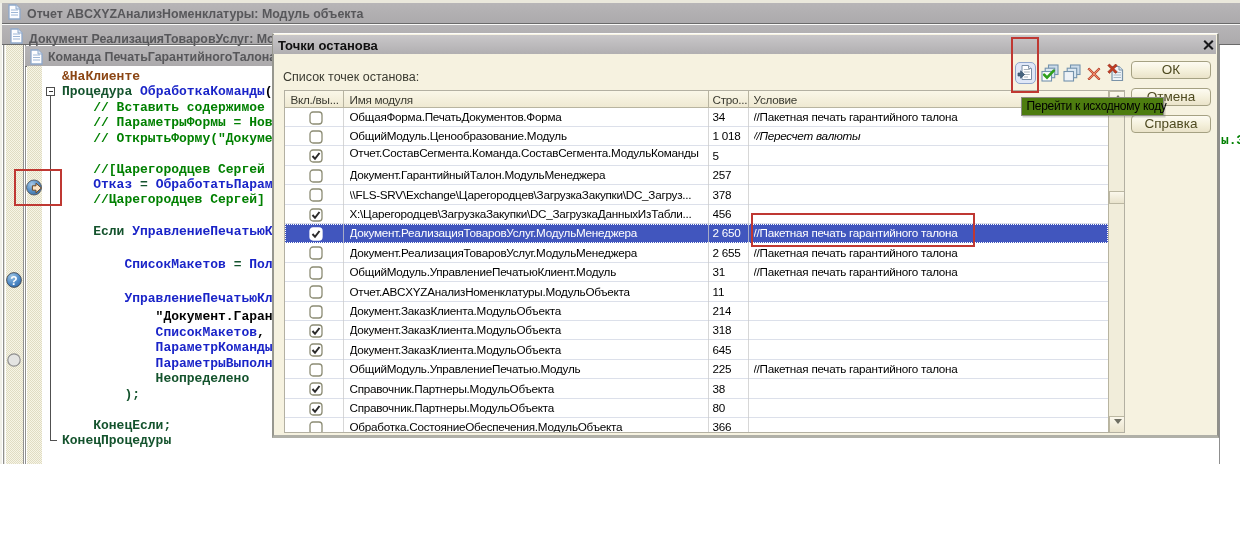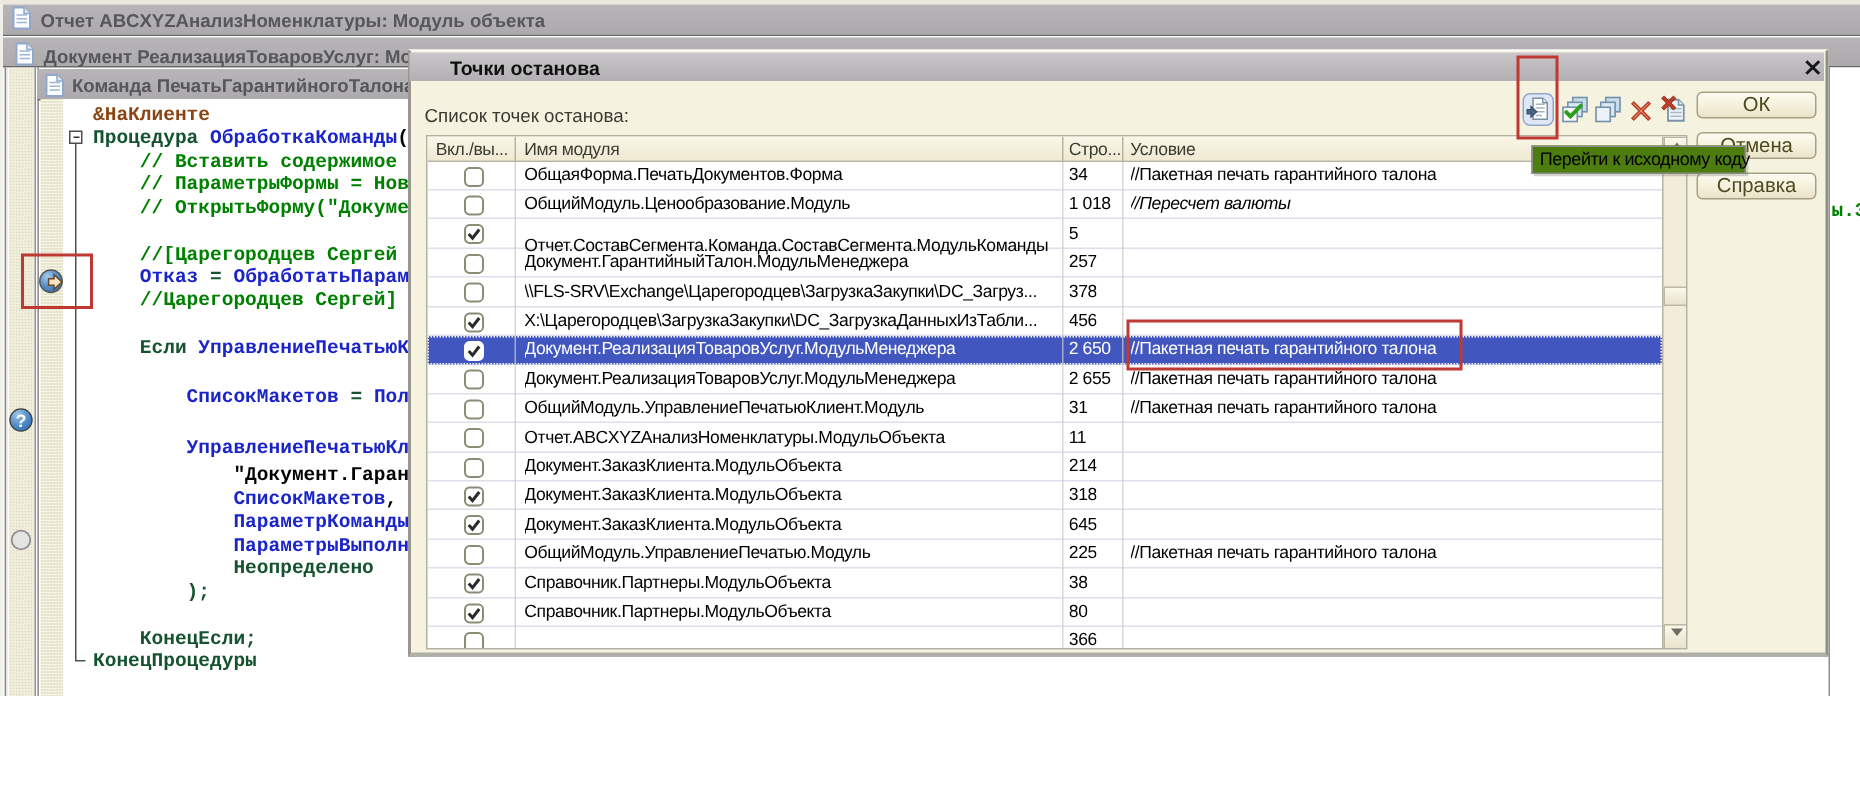--- a/index.html
+++ b/index.html
@@ -121,21 +121,21 @@
         <stop offset="1" stop-color="#2f5f94"></stop>
       </radialGradient>
     </defs>
 <circle cx="8" cy="8.5" r="7.5" fill="url(#sph)" stroke="#54565a" stroke-width="0.9"></circle>
 <path d="M10 4.2 L15.3 9 L10 13.8 L10 11.2 L6.4 11.2 L6.4 6.8 L10 6.8 Z" fill="#fae3c4" stroke="#6a4824" stroke-width="1" stroke-linejoin="miter"></path>
 </svg>
 <div class="abs redrect" style="left:14px;top:168.5px;width:47.5px;height:37px;"></div>
 
 <div class="abs" style="left:271.5px;top:33px;width:947.5px;height:405px;background:#f6f2e0;border-left:2.8px solid #97978f;border-top:1.5px solid #fcfcfa;border-right:2.5px solid #90908a;border-bottom:3.5px solid #b0b0a8;z-index:20;"></div>
 <div class="abs" style="left:273.3px;top:34.5px;width:943.2px;height:19px;background:linear-gradient(#c9c7c9,#b1afb1);z-index:21;"></div>
-<div class="abs" style="left:300px;top:37.5px;font-weight:bold;font-size:13px;color:#101010;z-index:22;">Точки останова</div>
+<div class="abs" style="left:278px;top:37.5px;font-weight:bold;font-size:13px;color:#101010;z-index:22;">Точки останова</div>
 <svg class="abs" style="left:1202.5px;top:40px;z-index:22;" width="11" height="10" viewBox="0 0 11 10">
     <g stroke="#18181a" stroke-width="2">
       <line x1="1.2" y1="0.8" x2="9.8" y2="9.2"></line>
       <line x1="9.8" y1="0.8" x2="1.2" y2="9.2"></line>
     </g>
   </svg>
 <div class="abs" style="left:283px;top:70px;font-size:12.5px;color:#3a3a30;z-index:22;">Список точек останова:</div>
 
 <div class="abs" id="tbl" style="left:283.5px;top:89.5px;width:841.5px;height:343px;background:#fff;border:1px solid #b3b0a2;z-index:25;overflow:hidden;">
     <div class="abs" style="left:0;top:0;width:841.5px;height:17px;background:linear-gradient(#faf7e8,#efe9d2);border-bottom:1px solid #b8b4a0;"></div>
@@ -158,21 +158,21 @@
       <rect x="1" y="1" width="12" height="12" rx="3" fill="#fff" stroke="#8c8c74" stroke-width="1.3"></rect>
     </svg>
     <div class="cell" style="left:65px;top:38.9px;width:355px;color:#000;">ОбщийМодуль.Ценообразование.Модуль</div>
     <div class="cell" style="left:428px;top:38.9px;color:#000;">1 018</div>
     <div class="cell" style="left:469px;top:38.9px;width:350px;color:#000;font-style:italic;">//Пересчет валюты</div>
     <div class="abs" style="left:0;top:74.19999999999999px;width:823.5px;height:1px;background:#dce0ea;"></div>
     <svg class="abs" style="left:24px;top:58.8px;" width="14" height="14" viewBox="0 0 14 14">
       <rect x="1" y="1" width="12" height="12" rx="3" fill="#fff" stroke="#8c8c74" stroke-width="1.3"></rect>
       <path d="M3.5 7 l2.5 2.8 L10.5 4" fill="none" stroke="#2a2a2a" stroke-width="2"></path>
     </svg>
-    <div class="cell" style="left:65px;top:66px;width:355px;color:#000;">Отчет.СоставСегмента.Команда.СоставСегмента.МодульКоманды</div>
+    <div class="cell" style="left:65px;top:55px;width:355px;color:#000;">Отчет.СоставСегмента.Команда.СоставСегмента.МодульКоманды</div>
     <div class="cell" style="left:428px;top:58.3px;color:#000;">5</div>
     <div class="cell" style="left:469px;top:58.3px;width:350px;color:#000;"></div>
     <div class="abs" style="left:0;top:93.6px;width:823.5px;height:1px;background:#dce0ea;"></div>
     <svg class="abs" style="left:24px;top:78.19999999999999px;" width="14" height="14" viewBox="0 0 14 14">
       <rect x="1" y="1" width="12" height="12" rx="3" fill="#fff" stroke="#8c8c74" stroke-width="1.3"></rect>
     </svg>
     <div class="cell" style="left:65px;top:77.69999999999999px;width:355px;color:#000;">Документ.ГарантийныйТалон.МодульМенеджера</div>
     <div class="cell" style="left:428px;top:77.69999999999999px;color:#000;">257</div>
     <div class="cell" style="left:469px;top:77.69999999999999px;width:350px;color:#000;"></div>
     <div class="abs" style="left:0;top:113px;width:823.5px;height:1px;background:#dce0ea;"></div>
@@ -261,20 +261,21 @@
     <svg class="abs" style="left:24px;top:311px;" width="14" height="14" viewBox="0 0 14 14">
       <rect x="1" y="1" width="12" height="12" rx="3" fill="#fff" stroke="#8c8c74" stroke-width="1.3"></rect>
       <path d="M3.5 7 l2.5 2.8 L10.5 4" fill="none" stroke="#2a2a2a" stroke-width="2"></path>
     </svg>
     <div class="cell" style="left:65px;top:310.5px;width:355px;color:#000;">Справочник.Партнеры.МодульОбъекта</div>
     <div class="cell" style="left:428px;top:310.5px;color:#000;">80</div>
     <div class="cell" style="left:469px;top:310.5px;width:350px;color:#000;"></div>
     <svg class="abs" style="left:24px;top:330.4px;" width="14" height="14" viewBox="0 0 14 14">
       <rect x="1" y="1" width="12" height="12" rx="3" fill="#fff" stroke="#8c8c74" stroke-width="1.3"></rect>
     </svg>
+    <div class="cell" style="left:65px;top:329.9px;width:355px;color:#000;">Обработка.СостояниеОбеспечения.МодульОбъекта</div>
     <div class="cell" style="left:428px;top:329.9px;color:#000;">366</div>
     <div class="cell" style="left:469px;top:329.9px;width:350px;color:#000;"></div>
     <div class="abs" style="left:58.5px;top:17px;width:1px;height:326px;background:#c9c9c9;opacity:0.75;"></div>
     <div class="abs" style="left:423px;top:17px;width:1px;height:326px;background:#c9c9c9;opacity:0.75;"></div>
     <div class="abs" style="left:463px;top:17px;width:1px;height:326px;background:#c9c9c9;opacity:0.75;"></div>
     <div class="abs" style="left:823.5px;top:0;width:18px;height:343px;background:#f1edda;border-left:1px solid #b8b4a0;"></div>
     <div class="abs" style="left:824px;top:0px;width:17px;height:17px;background:linear-gradient(#fbf8ec,#e9e3cc);border:1px solid #bcb8a2;"></div>
     <div class="abs" style="left:829.5px;top:4.5px;width:0;height:0;border-left:4px solid transparent;border-right:4px solid transparent;border-bottom:5px solid #6e6e62;"></div>
     <div class="abs" style="left:824px;top:100px;width:17px;height:13px;background:linear-gradient(#fbf8ec,#e9e3cc);border:1px solid #bcb8a2;"></div>
     <div class="abs" style="left:824px;top:325px;width:17px;height:17px;background:linear-gradient(#fbf8ec,#e9e3cc);border:1px solid #bcb8a2;"></div>

